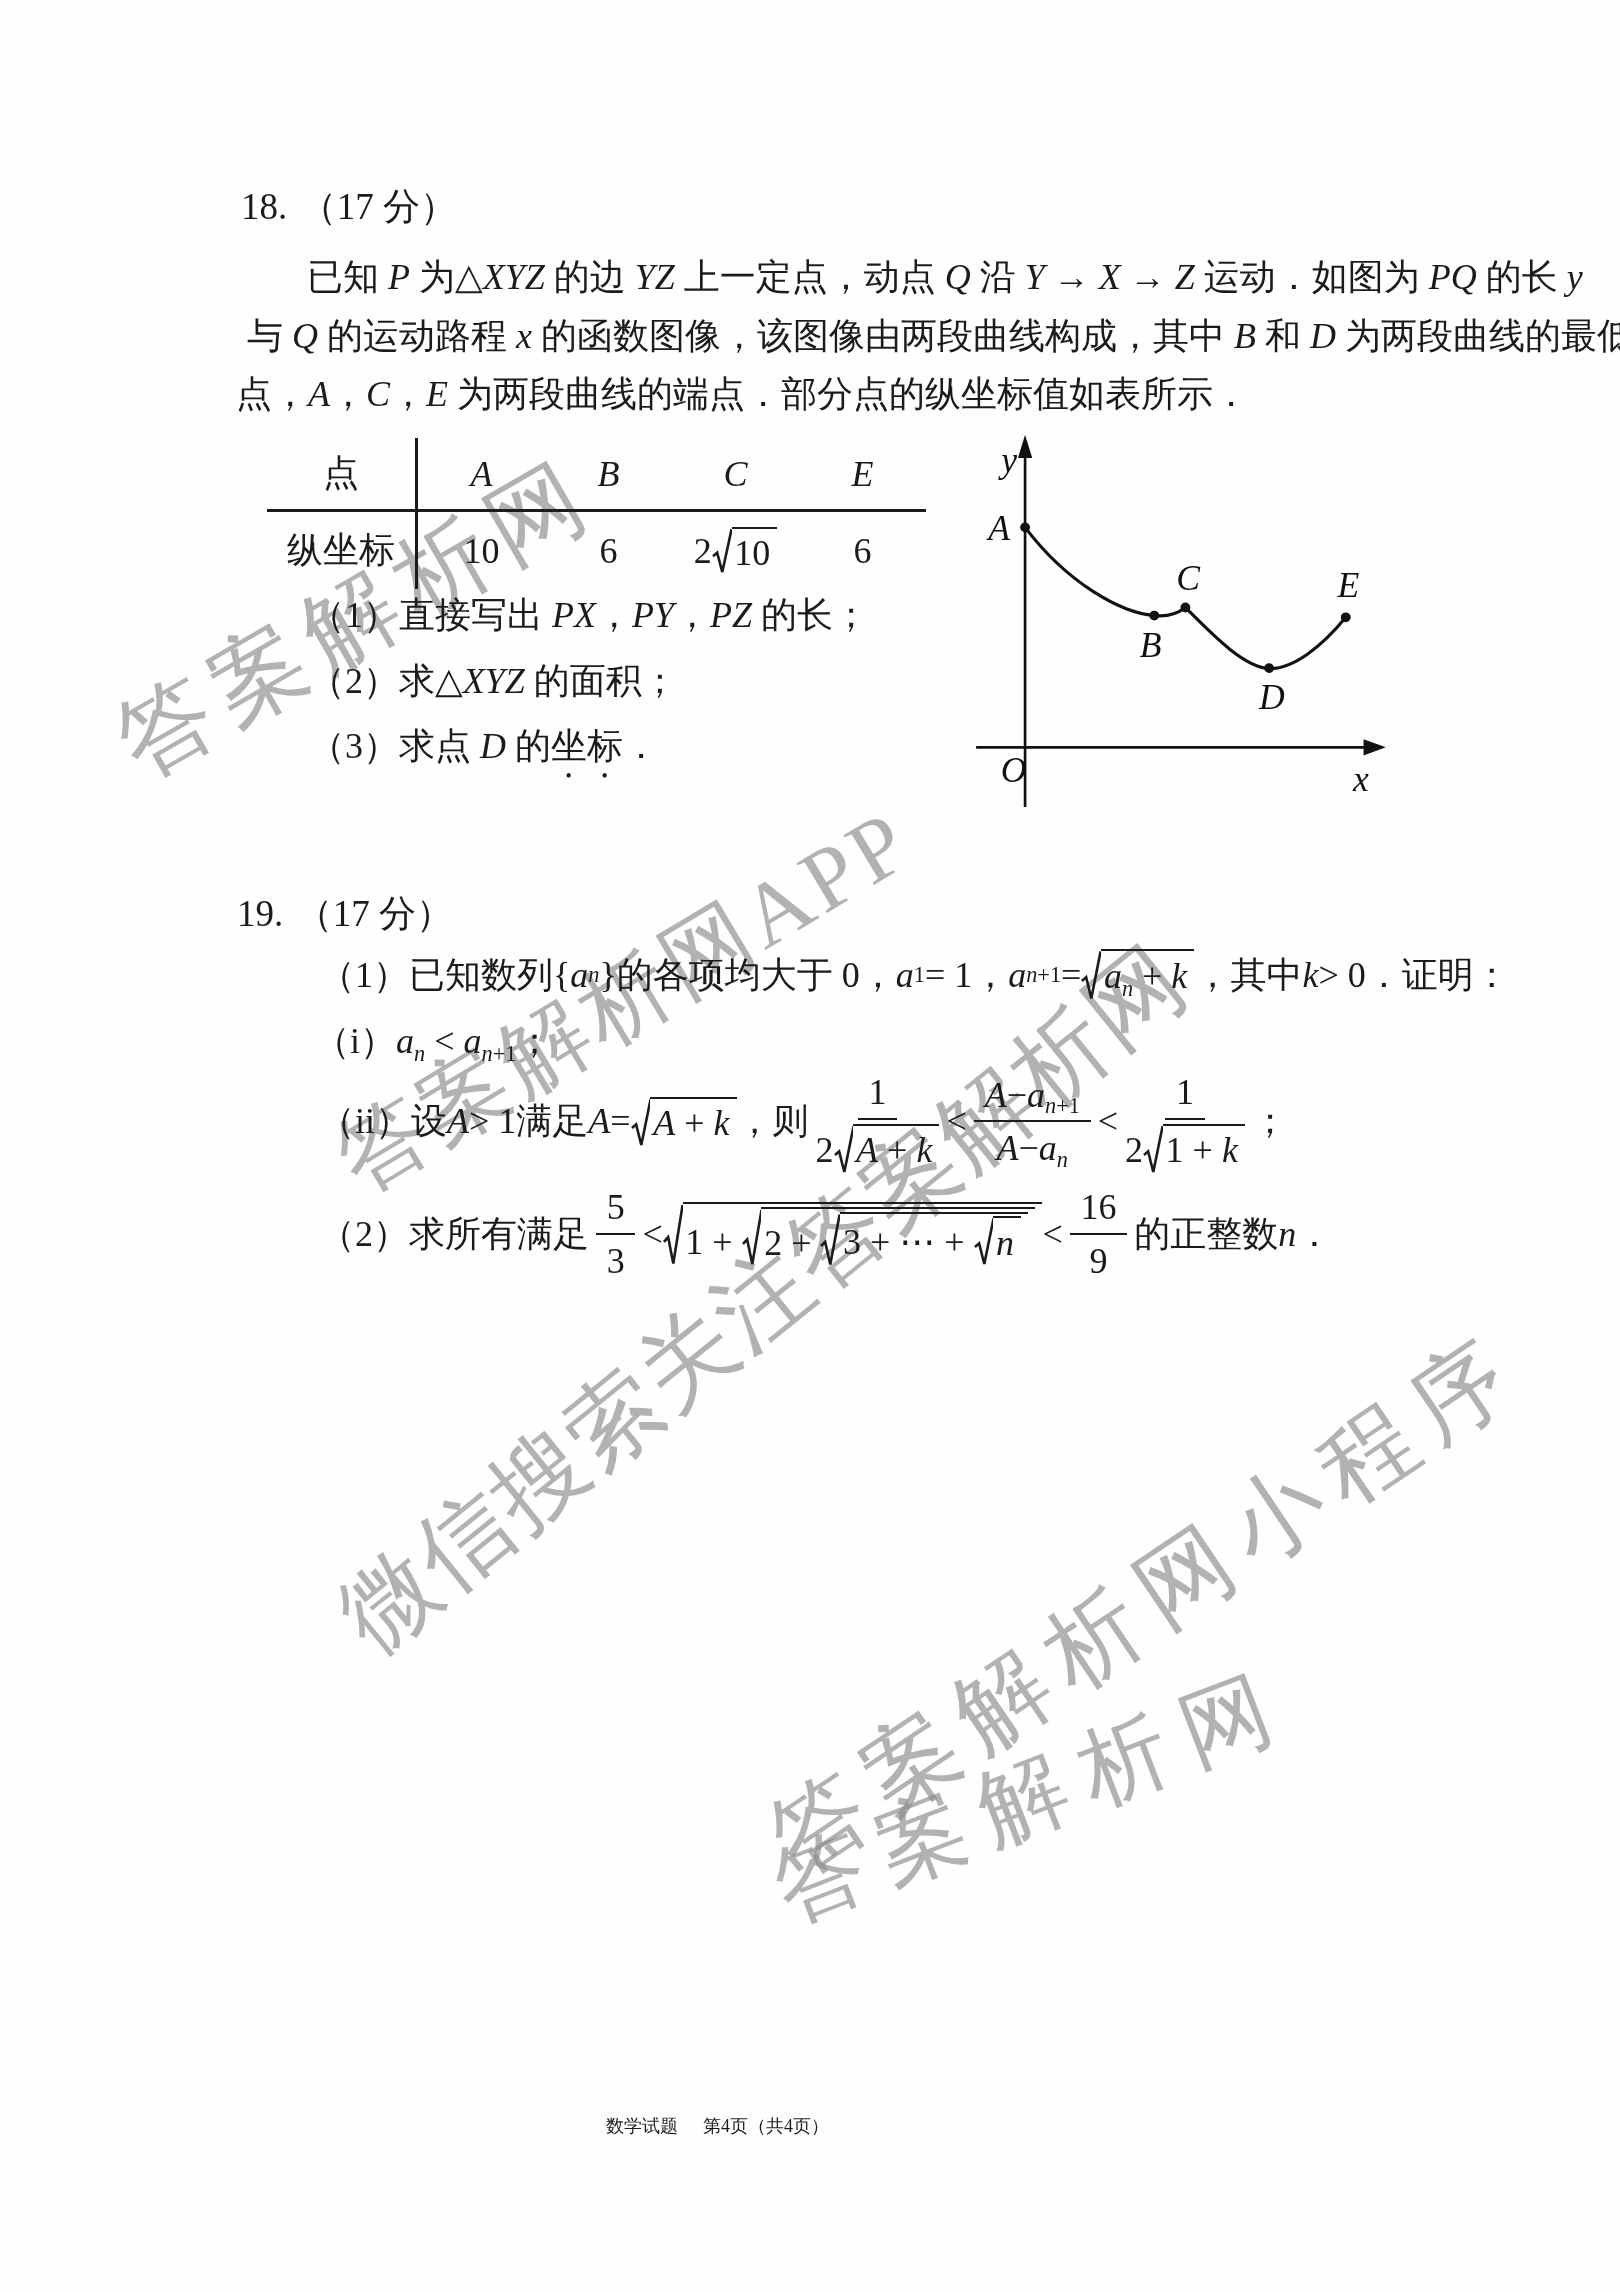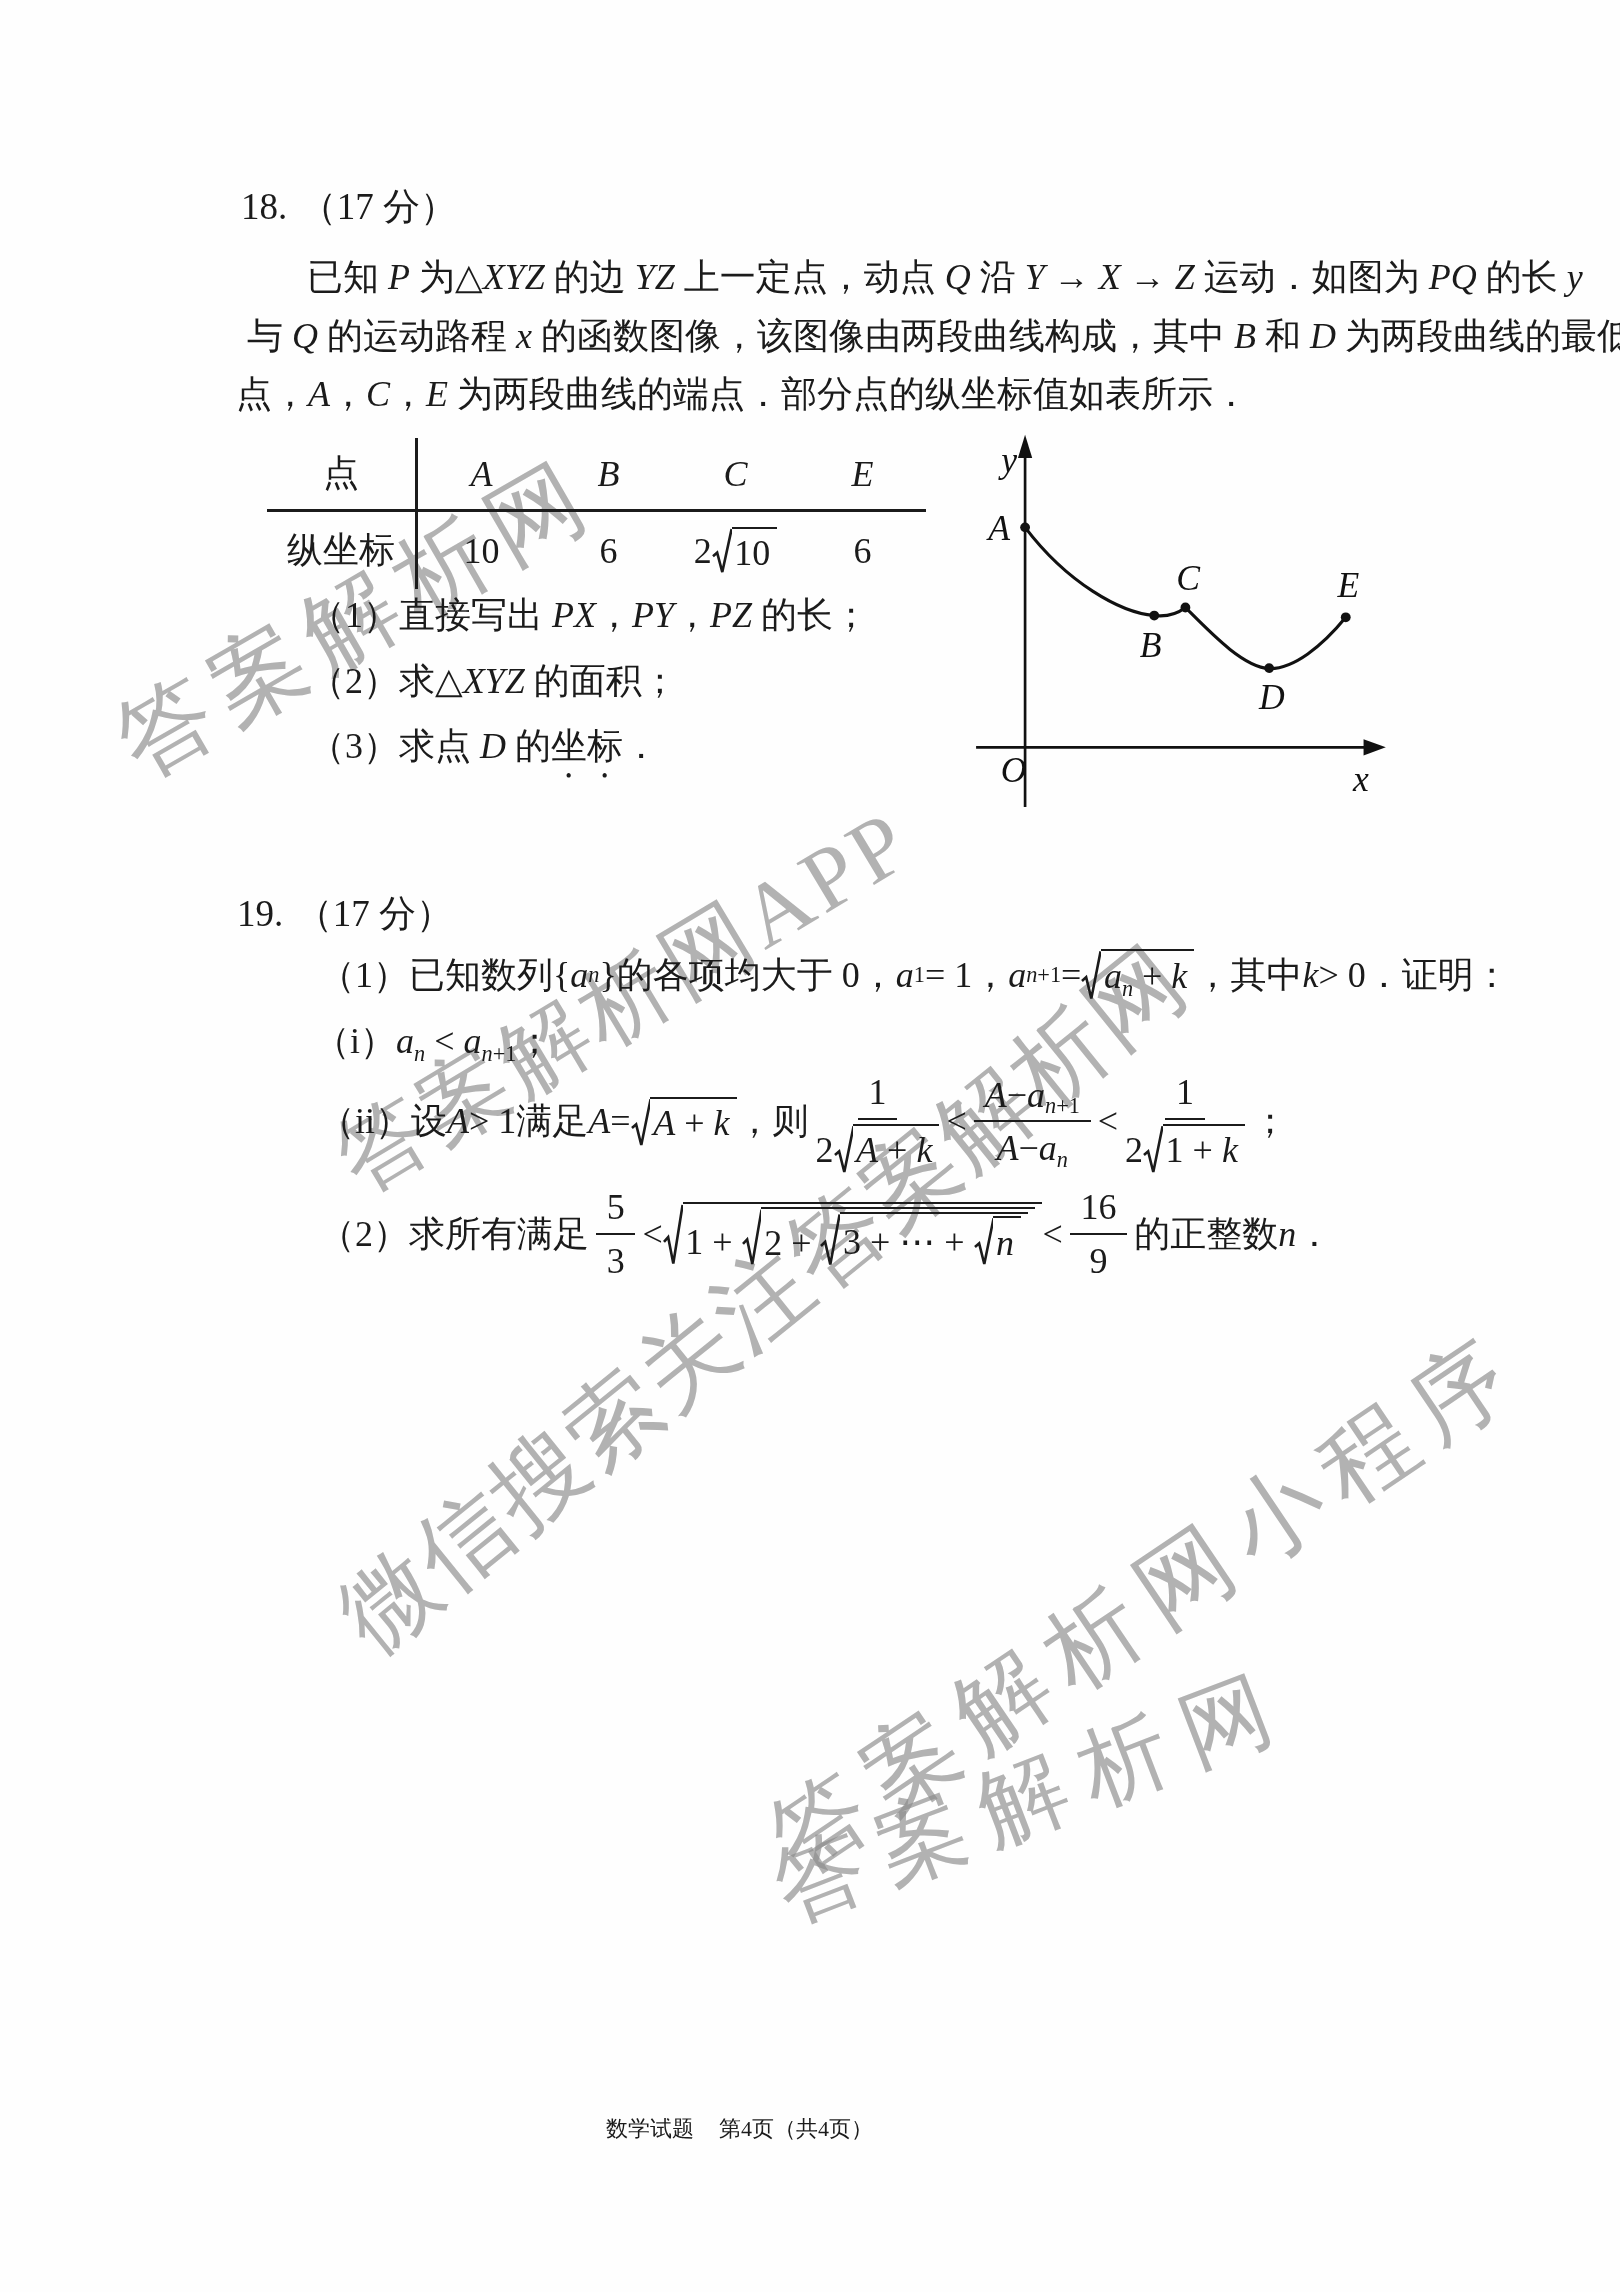--- a/index.html
+++ b/index.html
@@ -34,21 +34,21 @@
   .qtable .c0{border-right:3.6px solid #1b1b1b;}
   .qtable .dr{height:77px;}
   
   .emph{-webkit-text-emphasis:filled dot;-webkit-text-emphasis-position:under right;
         text-emphasis:filled dot;text-emphasis-position:under right;}
   
   .fig{position:absolute;left:958px;top:408px;width:486px;height:432px;}
   .fig text{font-style:italic;font-size:40px;fill:#111;font-family:"Liberation Serif","DejaVu Serif",serif;}
   .fig line,.fig path{stroke:#111;fill:none;}
   
-  .footer{position:absolute;left:606px;top:2114px;font-size:22px;display:flex;gap:25px;}
+  .footer{position:absolute;left:606px;top:2114px;font-size:18px;display:flex;gap:25px;}
 </style>
 </head>
 <body>
 
 <div class="page">
 
   <div class="wm wm1">答案解析网</div>
   <div class="wm wm2">答案解析网APP</div>
   <div class="wm wm3">微信搜索关注答案解析网</div>
   <div class="wm wm4">答案解析网小程序</div>

